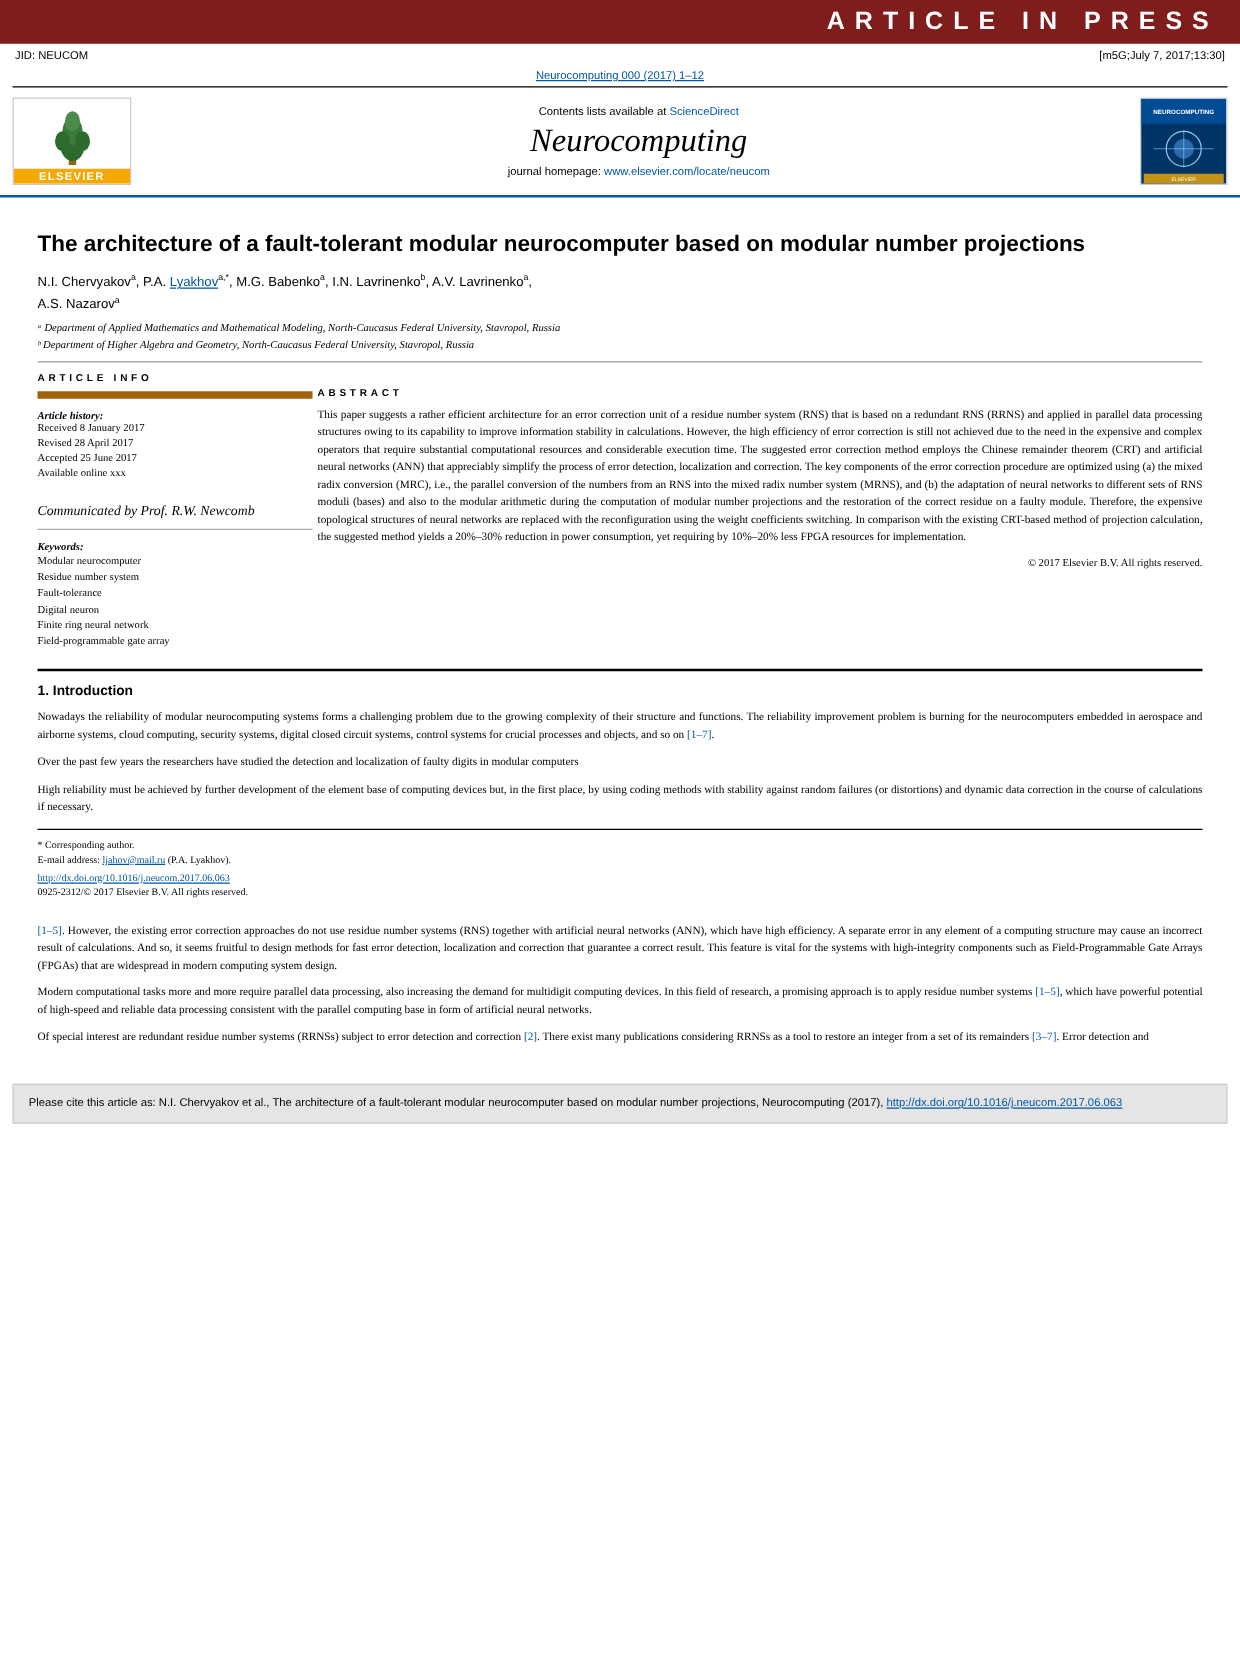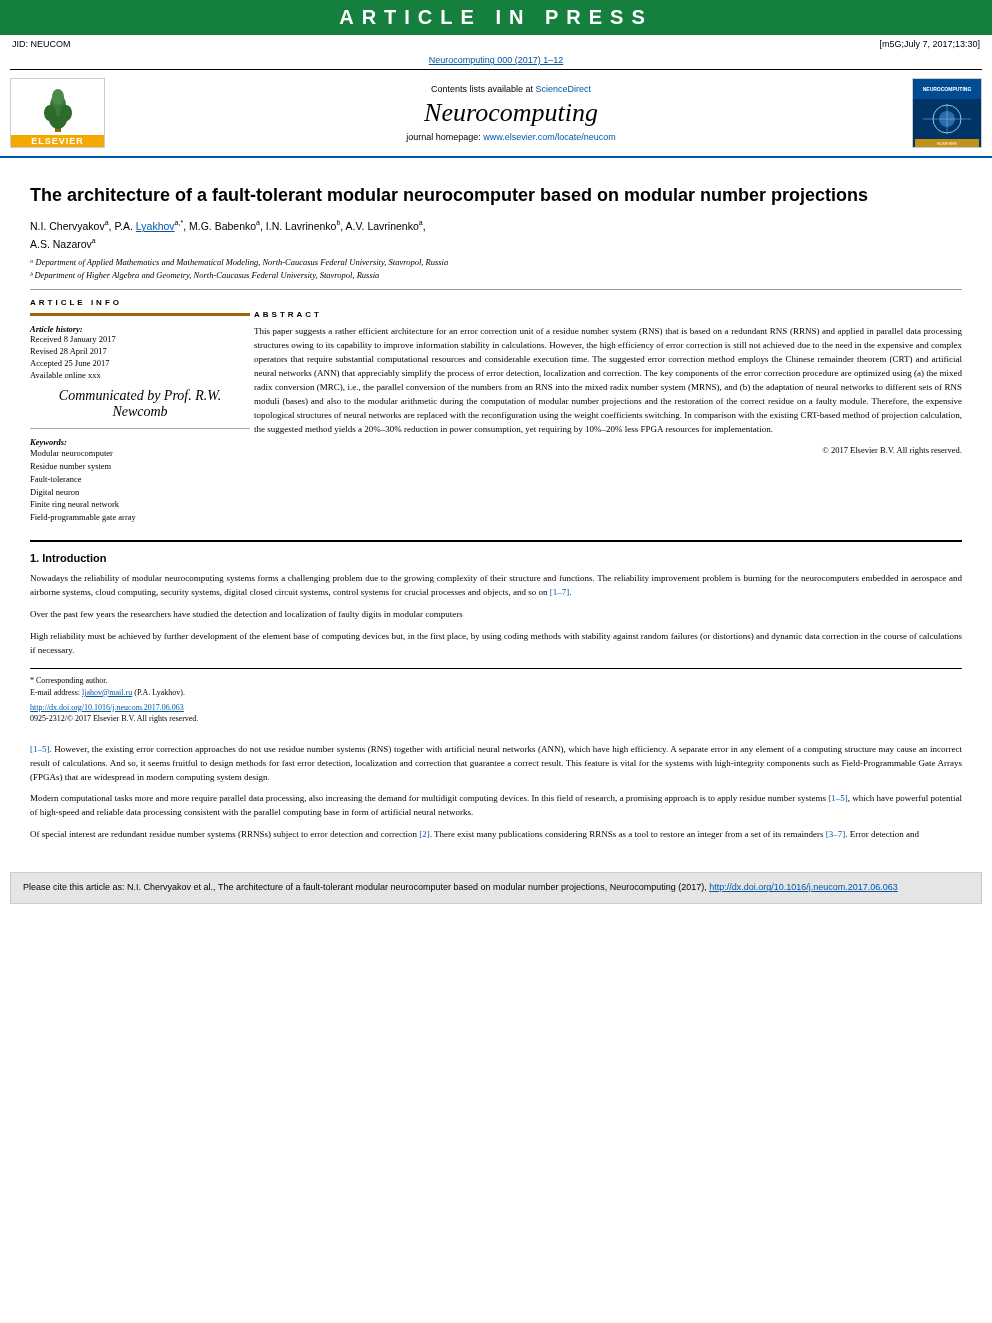--- a/index.html
+++ b/index.html
@@ -7,22 +7,22 @@
       background: #fff;
       font-family: 'Times New Roman', Times, serif;
       font-size: 10px;
       color: #000;
       width: 992px;
       min-height: 1323px;
     }
 
     
     .article-in-press-banner {
-      background: #15803d;
-      text-align: center;
+      background: #7f1d1d;
+      text-align: right;
       padding: 6px 17px;
       letter-spacing: 6px;
     }
     .article-in-press-banner span {
       color: #fff;
       font-size: 20px;
       font-weight: bold;
       font-family: Arial, sans-serif;
       letter-spacing: 8px;
       text-transform: uppercase;
@@ -186,21 +186,21 @@
       font-size: 8px;
       font-family: Arial, sans-serif;
       letter-spacing: 3px;
       font-weight: bold;
       color: #000;
       margin-bottom: 6px;
       text-transform: uppercase;
     }
 
     .article-info-section {
-      border-top: 3px solid #a16207;
+      border-top: 6px solid #a16207;
       padding-top: 4px;
       margin-bottom: 8px;
     }
 
     .info-item-label {
       font-size: 8.5px;
       font-style: italic;
       font-weight: bold;
       margin-top: 4px;
     }
@@ -215,24 +215,23 @@
       border-top: 1px solid #aaa;
       padding-top: 4px;
     }
     .keyword-item {
       font-size: 8.5px;
       display: block;
       line-height: 1.5;
     }
 
     .communicated-by {
-      font-size: 14px;
-      margin-top: 8px;
+      font-size: 11px;
+      margin-top: 20px;
       font-style: italic;
-      text-align: center;
     }
 
     .abstract-text {
       font-size: 9px;
       line-height: 1.55;
       text-align: justify;
     }
 
     .copyright-line {
       text-align: right;

